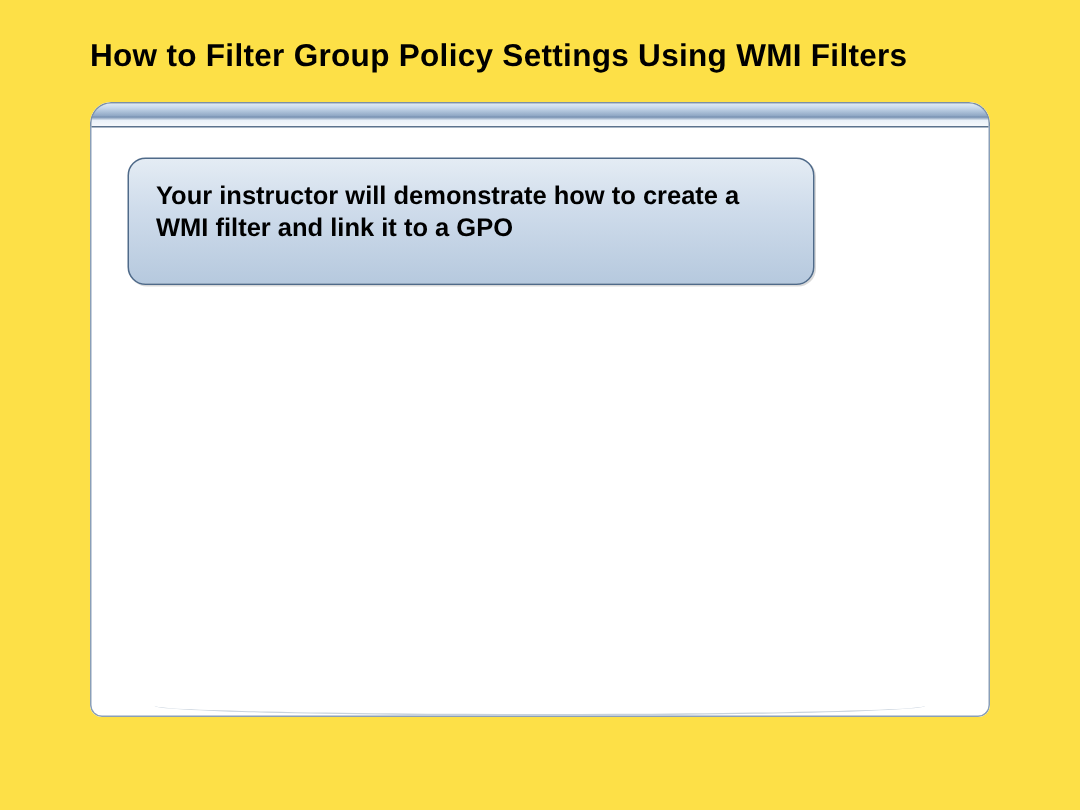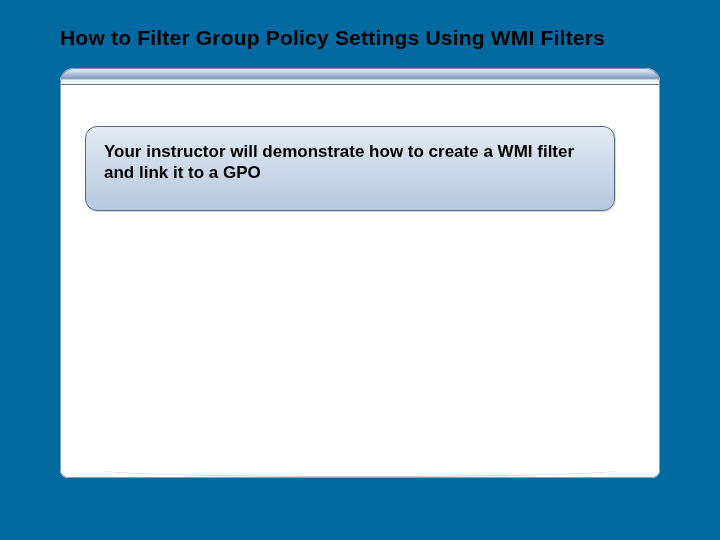--- a/index.html
+++ b/index.html
@@ -1,20 +1,20 @@
 <!DOCTYPE html>
 <html><head>
 <meta charset="utf-8">
 <style>
   * { box-sizing: border-box; margin: 0; padding: 0; }
   html, body { width: 720px; height: 540px; background: #fff; font-family: Arial, Helvetica, sans-serif; }
   .slide {
     width: 720px;
     height: 540px;
-    background: #0369a1;
+    background: #fde047;
     position: relative;
     padding: 26px 60px 30px 60px;
   }
   .title {
     font-size: 21px;
     font-weight: bold;
     color: #000;
     margin-bottom: 18px;
     letter-spacing: 0.2px;
   }
@@ -66,23 +66,23 @@
     left: 50%;
     transform: translateX(-50%);
     width: 86%;
     height: 12px;
     border-bottom: 1px solid #c8d2dd;
     border-radius: 0 0 50% 50%;
     pointer-events: none;
   }
   .callout {
     position: absolute;
-    top: 42px;
+    top: 21px;
     left: 24px;
-    width: 530px;
+    width: 458px;
     background: linear-gradient(to bottom, #e4ecf4 0%, #cfdceb 40%, #b6c9de 100%);
     border: 1px solid #4f6a89;
     border-radius: 12px;
     padding: 14px 18px 26px 18px;
     box-shadow: 1px 1px 0 rgba(0,0,0,0.15);
   }
   .callout-text {
     font-size: 17px;
     font-weight: bold;
     color: #000;

